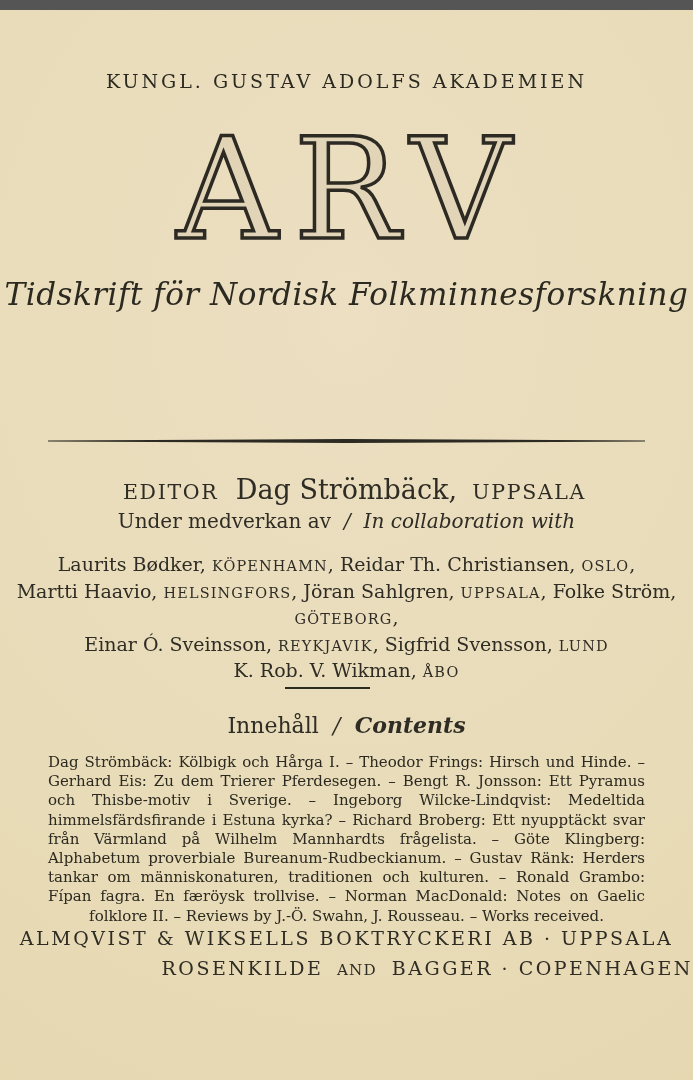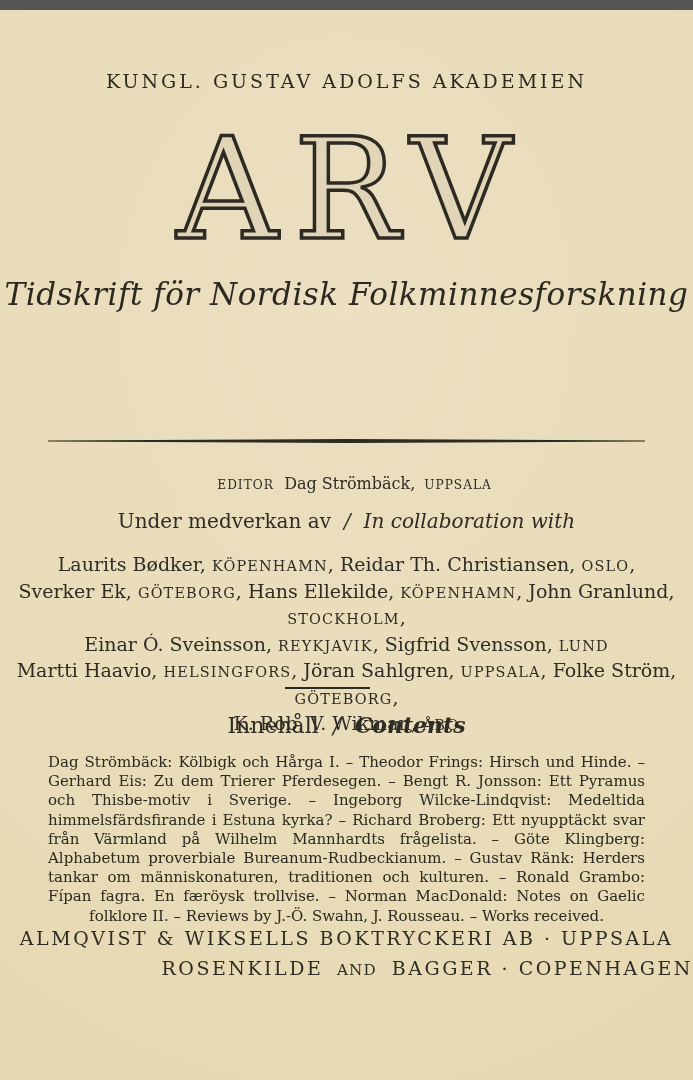--- a/index.html
+++ b/index.html
@@ -43,21 +43,21 @@
     letter-spacing: 1px;
   }
 
   .swell-rule {
     position: absolute;
     top: 429px; left: 48px; right: 48px; height: 4px;
     background: #2c2a22;
     clip-path: polygon(0 38%, 50% 0, 100% 38%, 100% 62%, 50% 100%, 0 62%);
   }
 
-  .editor-line { top: 464px; font-size: 16px; padding-left: 16px; }
+  .editor-line { top: 464px; font-size: 27px; padding-left: 16px; }
   .medverkan-line { top: 499px; font-size: 20px; }
   .hgroup span + span { margin-left: 0.33em; }
 
   .collaborators { top: 542px; font-size: 19px; line-height: 24.5px; }
   .collab-line { margin: 0; }
 
   .sc { font-size: 0.76em; letter-spacing: 0.08em; }
   .it { font-style: italic; }
   .bold { font-weight: bold; }
 
@@ -113,23 +113,22 @@
   </div>
 
   <div class="block medverkan-line hgroup">
     <span>Under medverkan av</span>
     <span class="it">/</span>
     <span class="it">In collaboration with</span>
   </div>
 
   <div class="block collaborators">
     <p class="collab-line"><span>Laurits Bødker, </span><span class="sc">KÖPENHAMN</span><span>, Reidar Th. Christiansen, </span><span class="sc">OSLO</span><span>,</span></p>
-    <p class="collab-line"><span>Sverker Ek, </span><span class="sc">GÖTEBORG</span><span>, Hans Ellekilde, </span><span class="sc">KÖPENHAMN</span><span>, John Granlund, </span><span class="sc">STOCKHOLM</span><span>,</span></p>
+    <p class="collab-line"><span>Martti Haavio, </span><span class="sc">HELSINGFORS</span><span>, Jöran Sahlgren, </span><span class="sc">UPPSALA</span><span>, Folke Ström, </span><span class="sc">GÖTEBORG</span><span>,</span></p>
     <p class="collab-line"><span>Einar Ó. Sveinsson, </span><span class="sc">REYKJAVIK</span><span>, Sigfrid Svensson, </span><span class="sc">LUND</span></p>
-    <p class="collab-line"><span>Martti Haavio, </span><span class="sc">HELSINGFORS</span><span>, Jöran Sahlgren, </span><span class="sc">UPPSALA</span><span>, Folke Ström, </span><span class="sc">GÖTEBORG</span><span>,</span></p>
     <p class="collab-line"><span>K. Rob. V. Wikman, </span><span class="sc">ÅBO</span></p>
   </div>
 
   <div class="short-rule"></div>
 
   <div class="block contents-heading hgroup">
     <span>Innehåll</span>
     <span class="it">/</span>
     <span class="it bold">Contents</span>
   </div>

